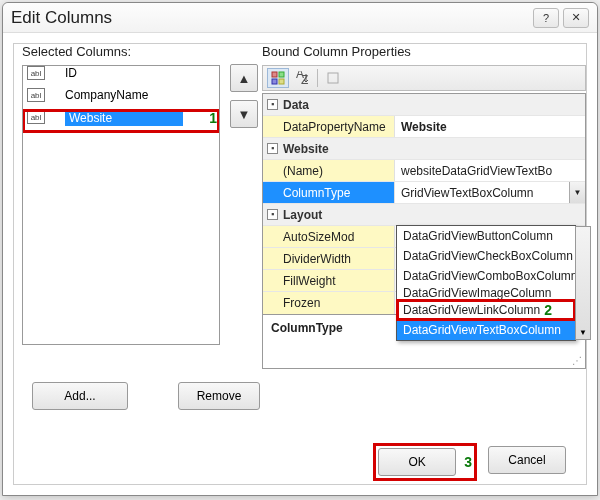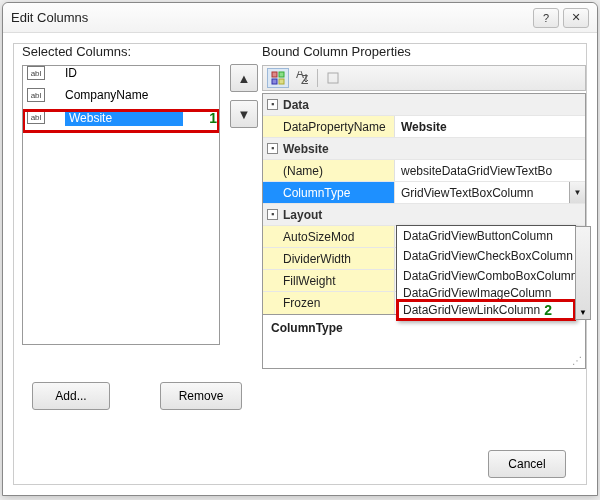--- a/index.html
+++ b/index.html
@@ -1,19 +1,19 @@
 <!DOCTYPE html>
 <html><head>
 <meta charset="utf-8">
 <style>
 * { margin:0; padding:0; box-sizing:border-box; font-family:'Segoe UI',Tahoma,sans-serif; font-size:12px; }
 body { background:#f0f0f0; width:600px; height:500px; overflow:hidden; }
 .dialog { width:596px; height:494px; margin:2px; background:#fff; border:1px solid #888; border-radius:6px 6px 0 0; box-shadow:0 2px 10px rgba(0,0,0,0.2); position:relative; }
 .titlebar { height:30px; background:linear-gradient(#fdfdfd,#f3f3f3); border-bottom:1px solid #ddd; border-radius:6px 6px 0 0; display:flex; align-items:center; padding:0 8px; }
-.titlebar .title { flex:1; font-size:13px; color:#222; }
+.titlebar .title { flex:1; font-size:17px; color:#222; }
 .tbtn { width:26px; height:20px; margin-left:4px; border:1px solid #bbb; border-radius:3px; background:linear-gradient(#fafafa,#e8e8e8); display:flex; align-items:center; justify-content:center; font-size:11px; color:#333; cursor:pointer; }
 .content { position:absolute; top:30px; left:0; right:0; bottom:0; padding:20px 18px 14px 18px; border:1px solid #ccc; margin:10px; background:#fff; }
 .section-label { font-size:13px; color:#222; margin-bottom:6px; }
 
 .left { position:absolute; left:8px; top:0; width:210px; }
 .right { position:absolute; left:248px; top:0; right:0; }
 .mid { position:absolute; left:216px; top:20px; width:28px; }
 
 .listbox { width:198px; height:280px; background:#fff; border:1px solid #999; overflow:hidden; }
 .li { display:flex; align-items:flex-start; height:22px; padding:0 4px; gap:20px; }
@@ -191,28 +191,33 @@
 
     <div class="dropdown">
       <div class="opt">DataGridViewButtonColumn</div>
       <div class="opt">DataGridViewCheckBoxColumn</div>
       <div class="opt">DataGridViewComboBoxColumn</div>
       <div class="opt cut" style="height:14px;overflow:hidden;">DataGridViewImageColumn</div>
       <div class="opt mark">
         <span>DataGridViewLinkColumn</span>
         <span class="numbadge" style="margin-left:4px;">2</span>
       </div>
+      <div class="opt hl">DataGridViewTextBoxColumn</div>
       <div class="dd-scroll">
           <span style="font-size:8px;margin-bottom:2px;">▼</span>
         </div>
     </div>
 
     <div class="addremove">
-      <button class="btn" style="width:78px;">Add...</button>
+      <button class="btn" style="width:96px;">Add...</button>
       <button class="btn" style="width:82px;margin-left:36px;">Remove</button>
     </div>
 
     <div class="footer">
+      <span class="okmark">
+        <button class="btn" style="width:78px;">OK</button>
+        <span class="numbadge">3</span>
+      </span>
       <button class="btn" style="width:78px;">Cancel</button>
     </div>
 
   </div>
 </div>
 
 </body></html>

